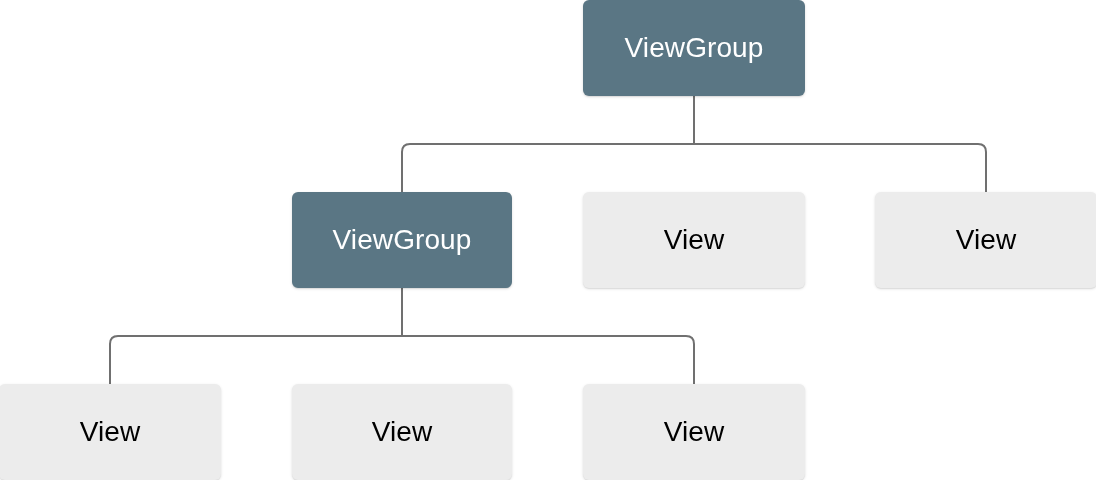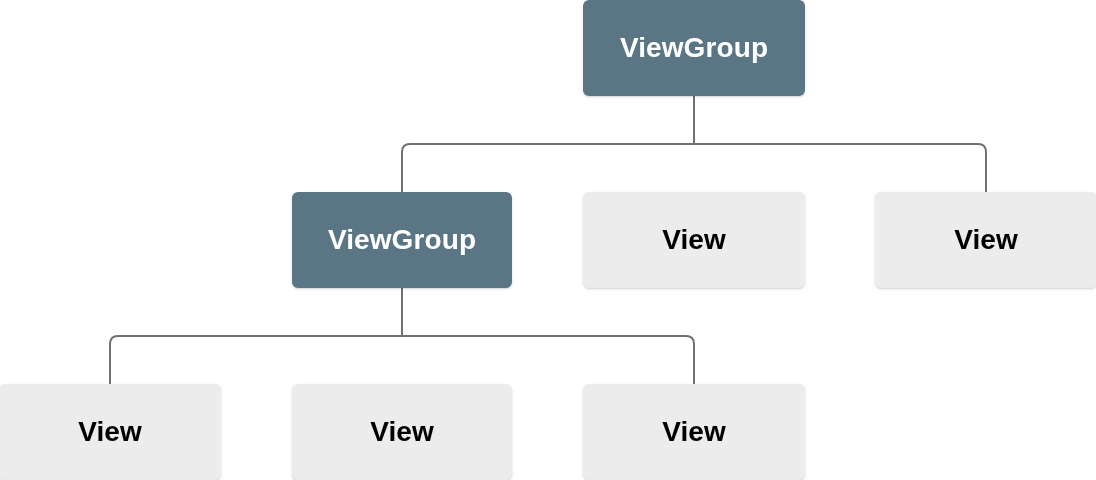--- a/index.html
+++ b/index.html
@@ -28,21 +28,21 @@
     pointer-events: none;
   }
   .node {
     position: absolute;
     box-sizing: border-box;
     display: flex;
     align-items: center;
     justify-content: center;
     border-radius: 6px;
     font-size: 28px;
-    font-weight: bold;
+    font-weight: normal;
     letter-spacing: 0.1px;
     line-height: 1;
     white-space: nowrap;
     box-shadow: 0 1px 3px rgba(0,0,0,0.13), 0 1px 1px rgba(0,0,0,0.06);
   }
   .node.group {
     background: #5a7684;
     color: #ffffff;
   }
   .node.leaf {

